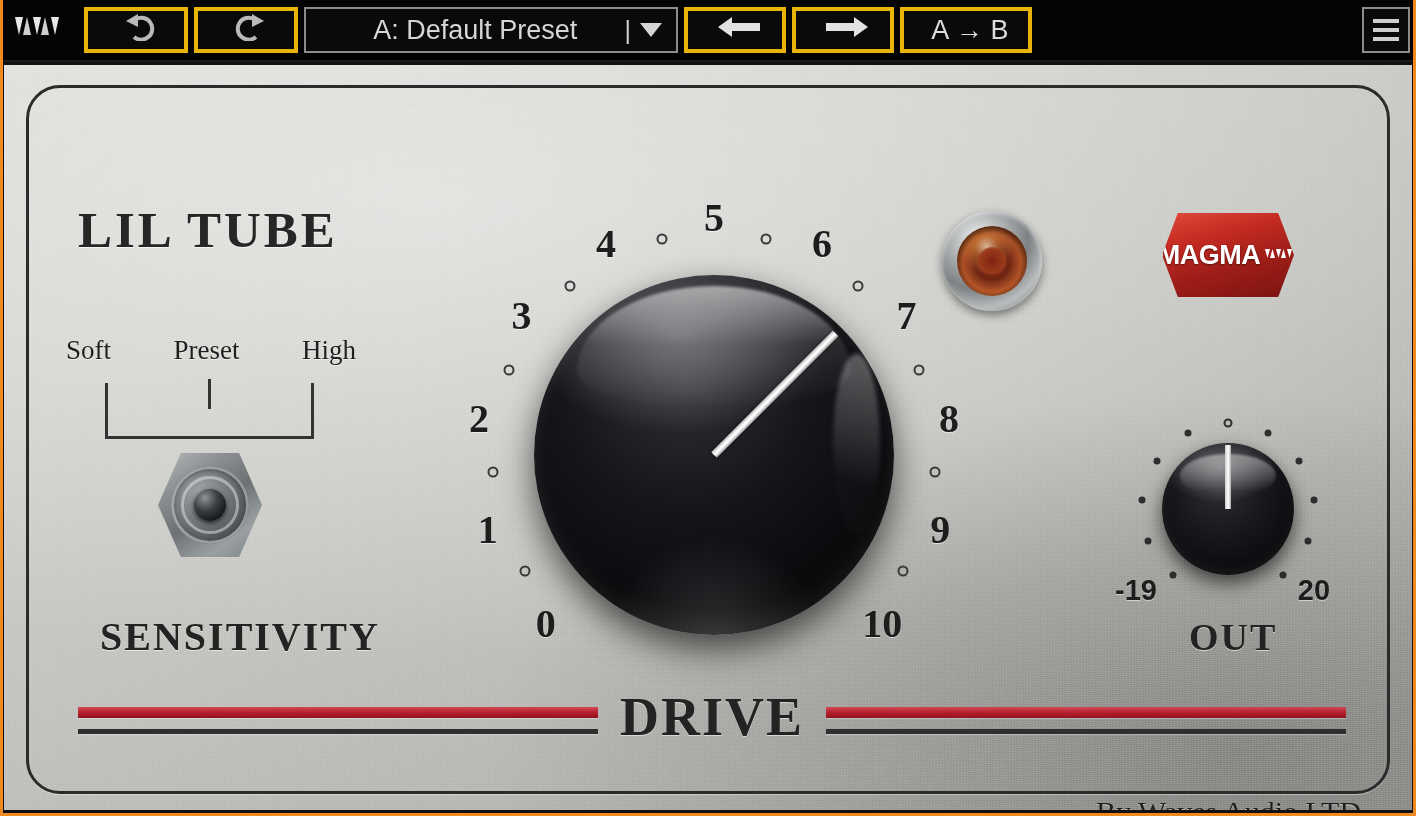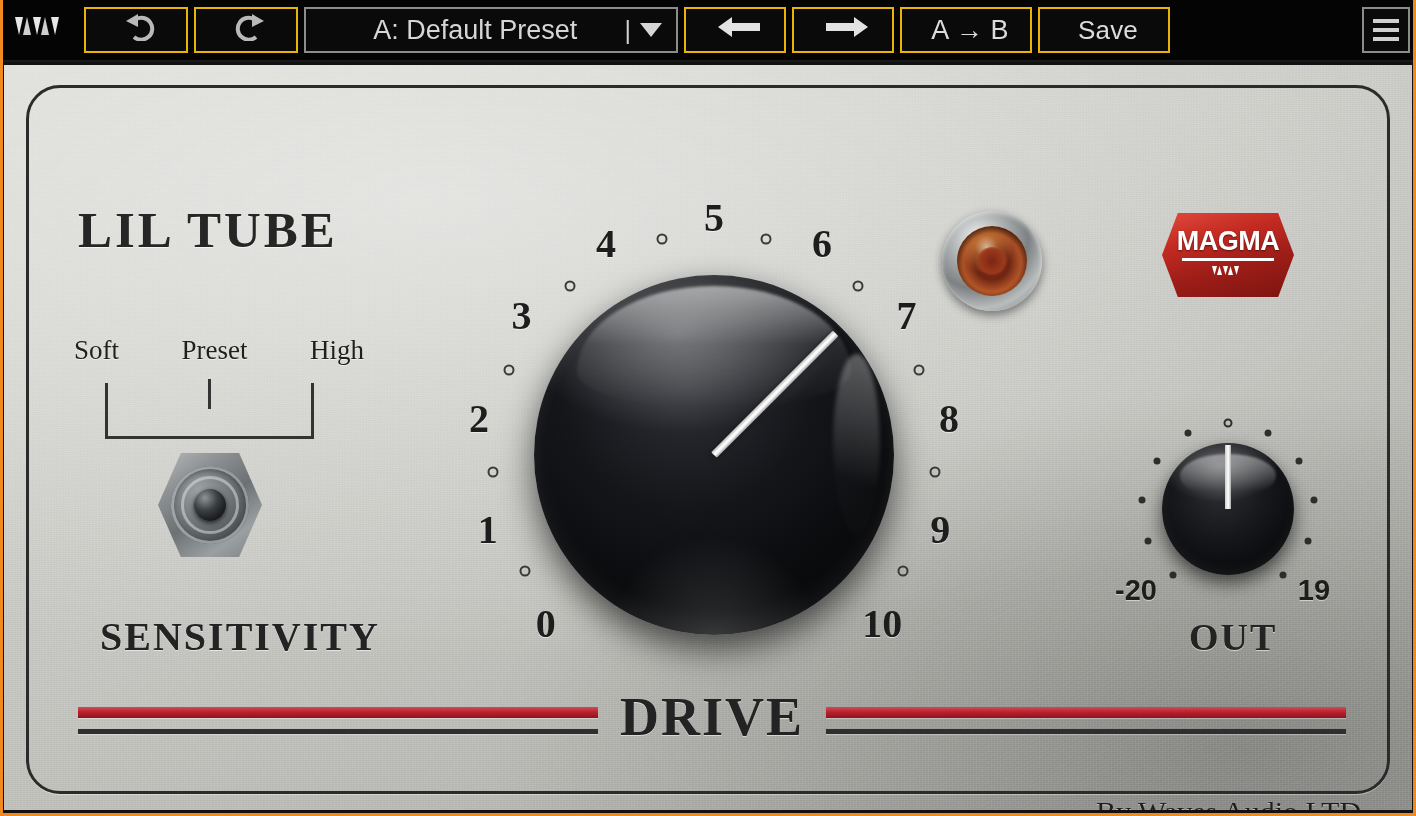--- a/index.html
+++ b/index.html
@@ -35,21 +35,21 @@
 
   .tb-waves {
     width: 72px; height: 46px;
     display: flex; align-items: center; justify-content: center;
     flex: 0 0 auto;
   }
 
   .tb-btn {
     height: 46px;
     background: #0a0a0a;
-    border: 2px solid #eab308;
+    border: 4px solid #eab308;
     display: flex;
     align-items: center;
     justify-content: center;
     color: #dcdcdc;
     font-size: 26px;
     letter-spacing: .2px;
     flex: 0 0 auto;
     user-select: none;
     padding-left: 8px;
   }
@@ -161,21 +161,21 @@
     color: #262626;
     text-shadow: 0 1px 0 rgba(255,255,255,.6);
   }
 
   
   #sens {
     left: 62px; top: 270px;
     width: 290px; height: 260px;
   }
   .sens-labels {
-    position: absolute; left: 8px; top: 0; width: 290px;
+    position: absolute; left: 0; top: 0; width: 290px;
     display: flex; justify-content: space-between;
     font-family: "Liberation Serif", serif;
     font-size: 27px;
     color: #1f1f1f;
     text-shadow: 0 1px 0 rgba(255,255,255,.55);
   }
   .sens-labels span { display: block; }
   .sens-bracket {
     position: absolute;
     left: 39px; top: 48px;
@@ -339,21 +339,21 @@
   
   #magma {
     left: 1158px; top: 148px;
     width: 132px; height: 84px;
   }
   #magma-hex {
     position: absolute; inset: 0;
     background: linear-gradient(165deg, #e04a3c 0%, #c42b22 30%, #9d1d18 62%, #7d1410 100%);
     clip-path: polygon(12% 0%, 88% 0%, 100% 50%, 88% 100%, 12% 100%, 0% 50%);
     box-shadow: 0 3px 7px rgba(0,0,0,.4);
-    display: flex; flex-direction: column;
+    display: flex; flex-direction: row;
     align-items: center; justify-content: center;
     gap: 2px;
   }
   #magma-text {
     font-family: "Liberation Sans", sans-serif;
     font-weight: 700;
     font-size: 27px;
     letter-spacing: -0.5px;
     color: #fff;
     text-shadow: 0 1px 2px rgba(0,0,0,.5);
@@ -538,21 +538,20 @@
       <span>
         <svg width="46" height="26" viewBox="0 0 46 26" aria-hidden="true">
           <polygon points="44,13 30,3 30,9 2,9 2,17 30,17 30,23" fill="#e2e2e2"></polygon>
         </svg>
       </span>
     </div>
 
     <div class="tb-btn tb-ab-btn">A → B</div>
 
 
-    <div class="tb-btn tb-save-btn">Save</div>
 
     <div class="tb-menu">
       <i></i>
       <i></i>
       <i></i>
     </div>
   </div>
 
   <div id="panel-wrap">
     <div id="panel">
@@ -640,22 +639,22 @@
             <div class="out-dot" style="left: 185.297px; top: 55.9094px;"></div>
             <div class="out-dot" style="left: 199.529px; top: 95.0106px;"></div>
             <div class="out-dot" style="left: 193.738px; top: 136.216px;"></div>
             <div class="out-dot" style="left: 169.28px; top: 169.88px;"></div>
           </div>
         <div id="out-knob">
           <div id="out-pointer-wrap" style="transform: rotate(180deg);">
             <div id="out-pointer"></div>
           </div>
         </div>
-        <div class="out-scale-label" style="left:22px; top:185px;">-20</div>
-        <div class="out-scale-label" style="left:200px; top:185px;">19</div>
+        <div class="out-scale-label" style="left:22px; top:185px;">-19</div>
+        <div class="out-scale-label" style="left:200px; top:185px;">20</div>
       </div>
       <div id="out-caption" class="layer">OUT</div>
 
       <div id="bottom-rule" class="layer">
         <div class="rule-stack">
           <div class="rule-red"></div>
           <div class="rule-dark"></div>
         </div>
         <div id="drive-caption">DRIVE</div>
         <div class="rule-stack">

